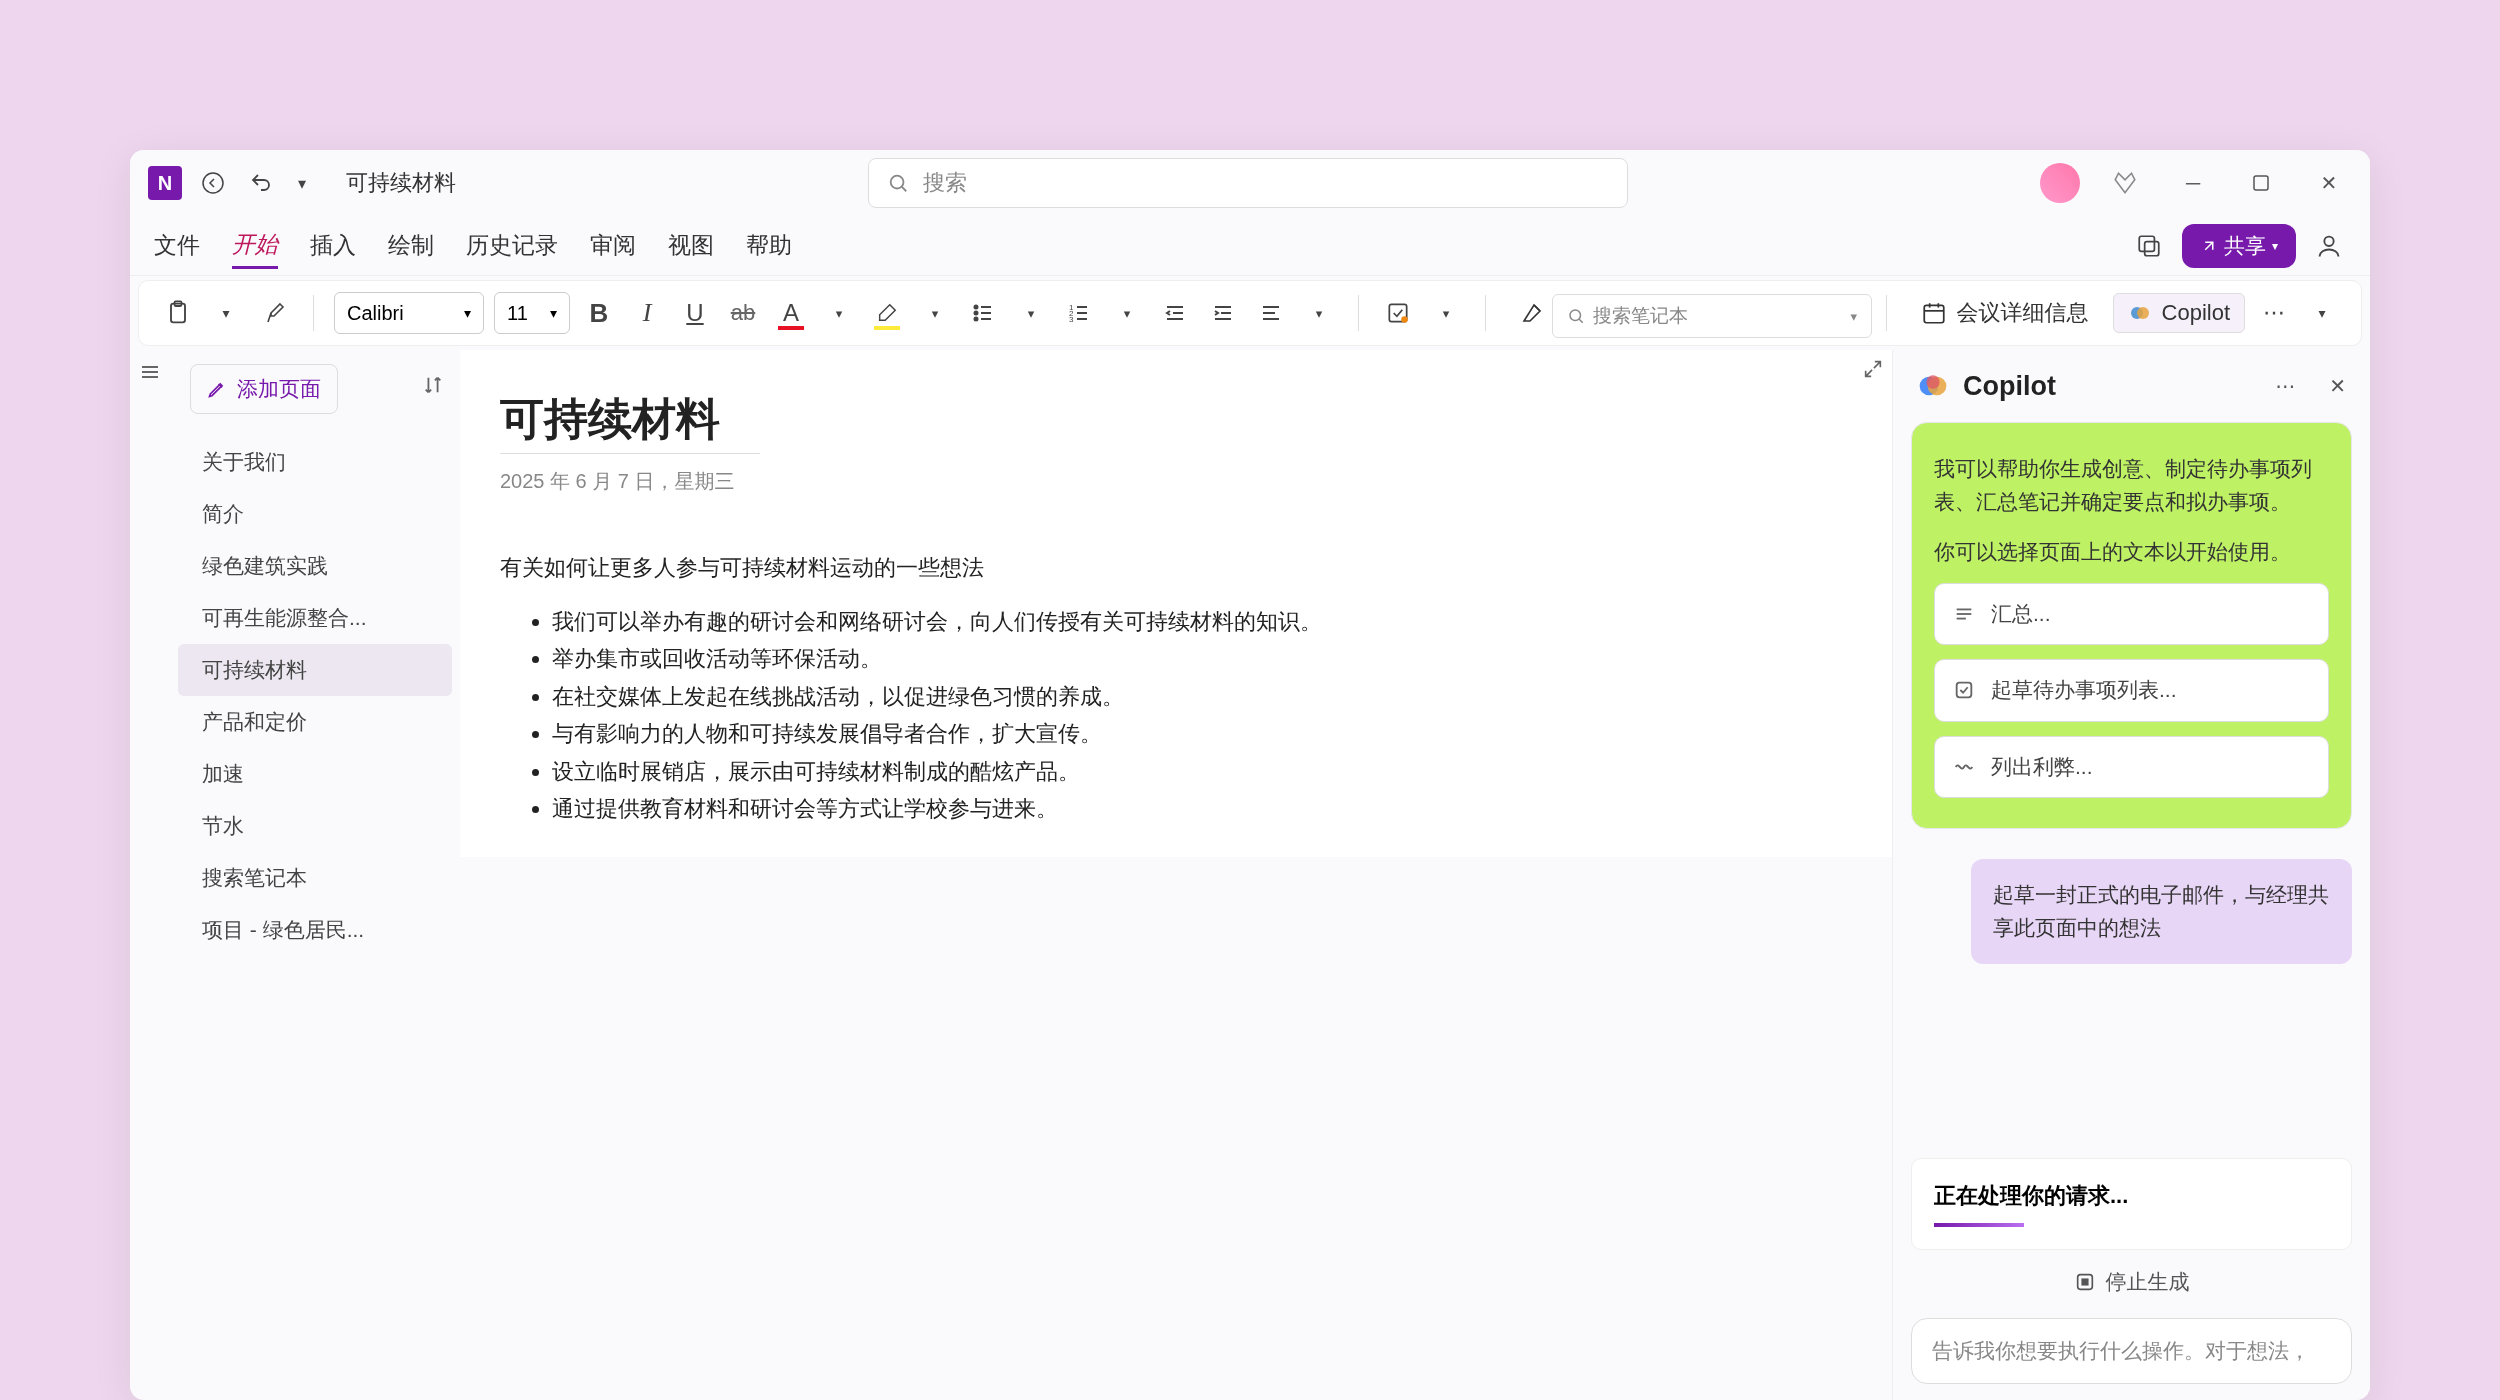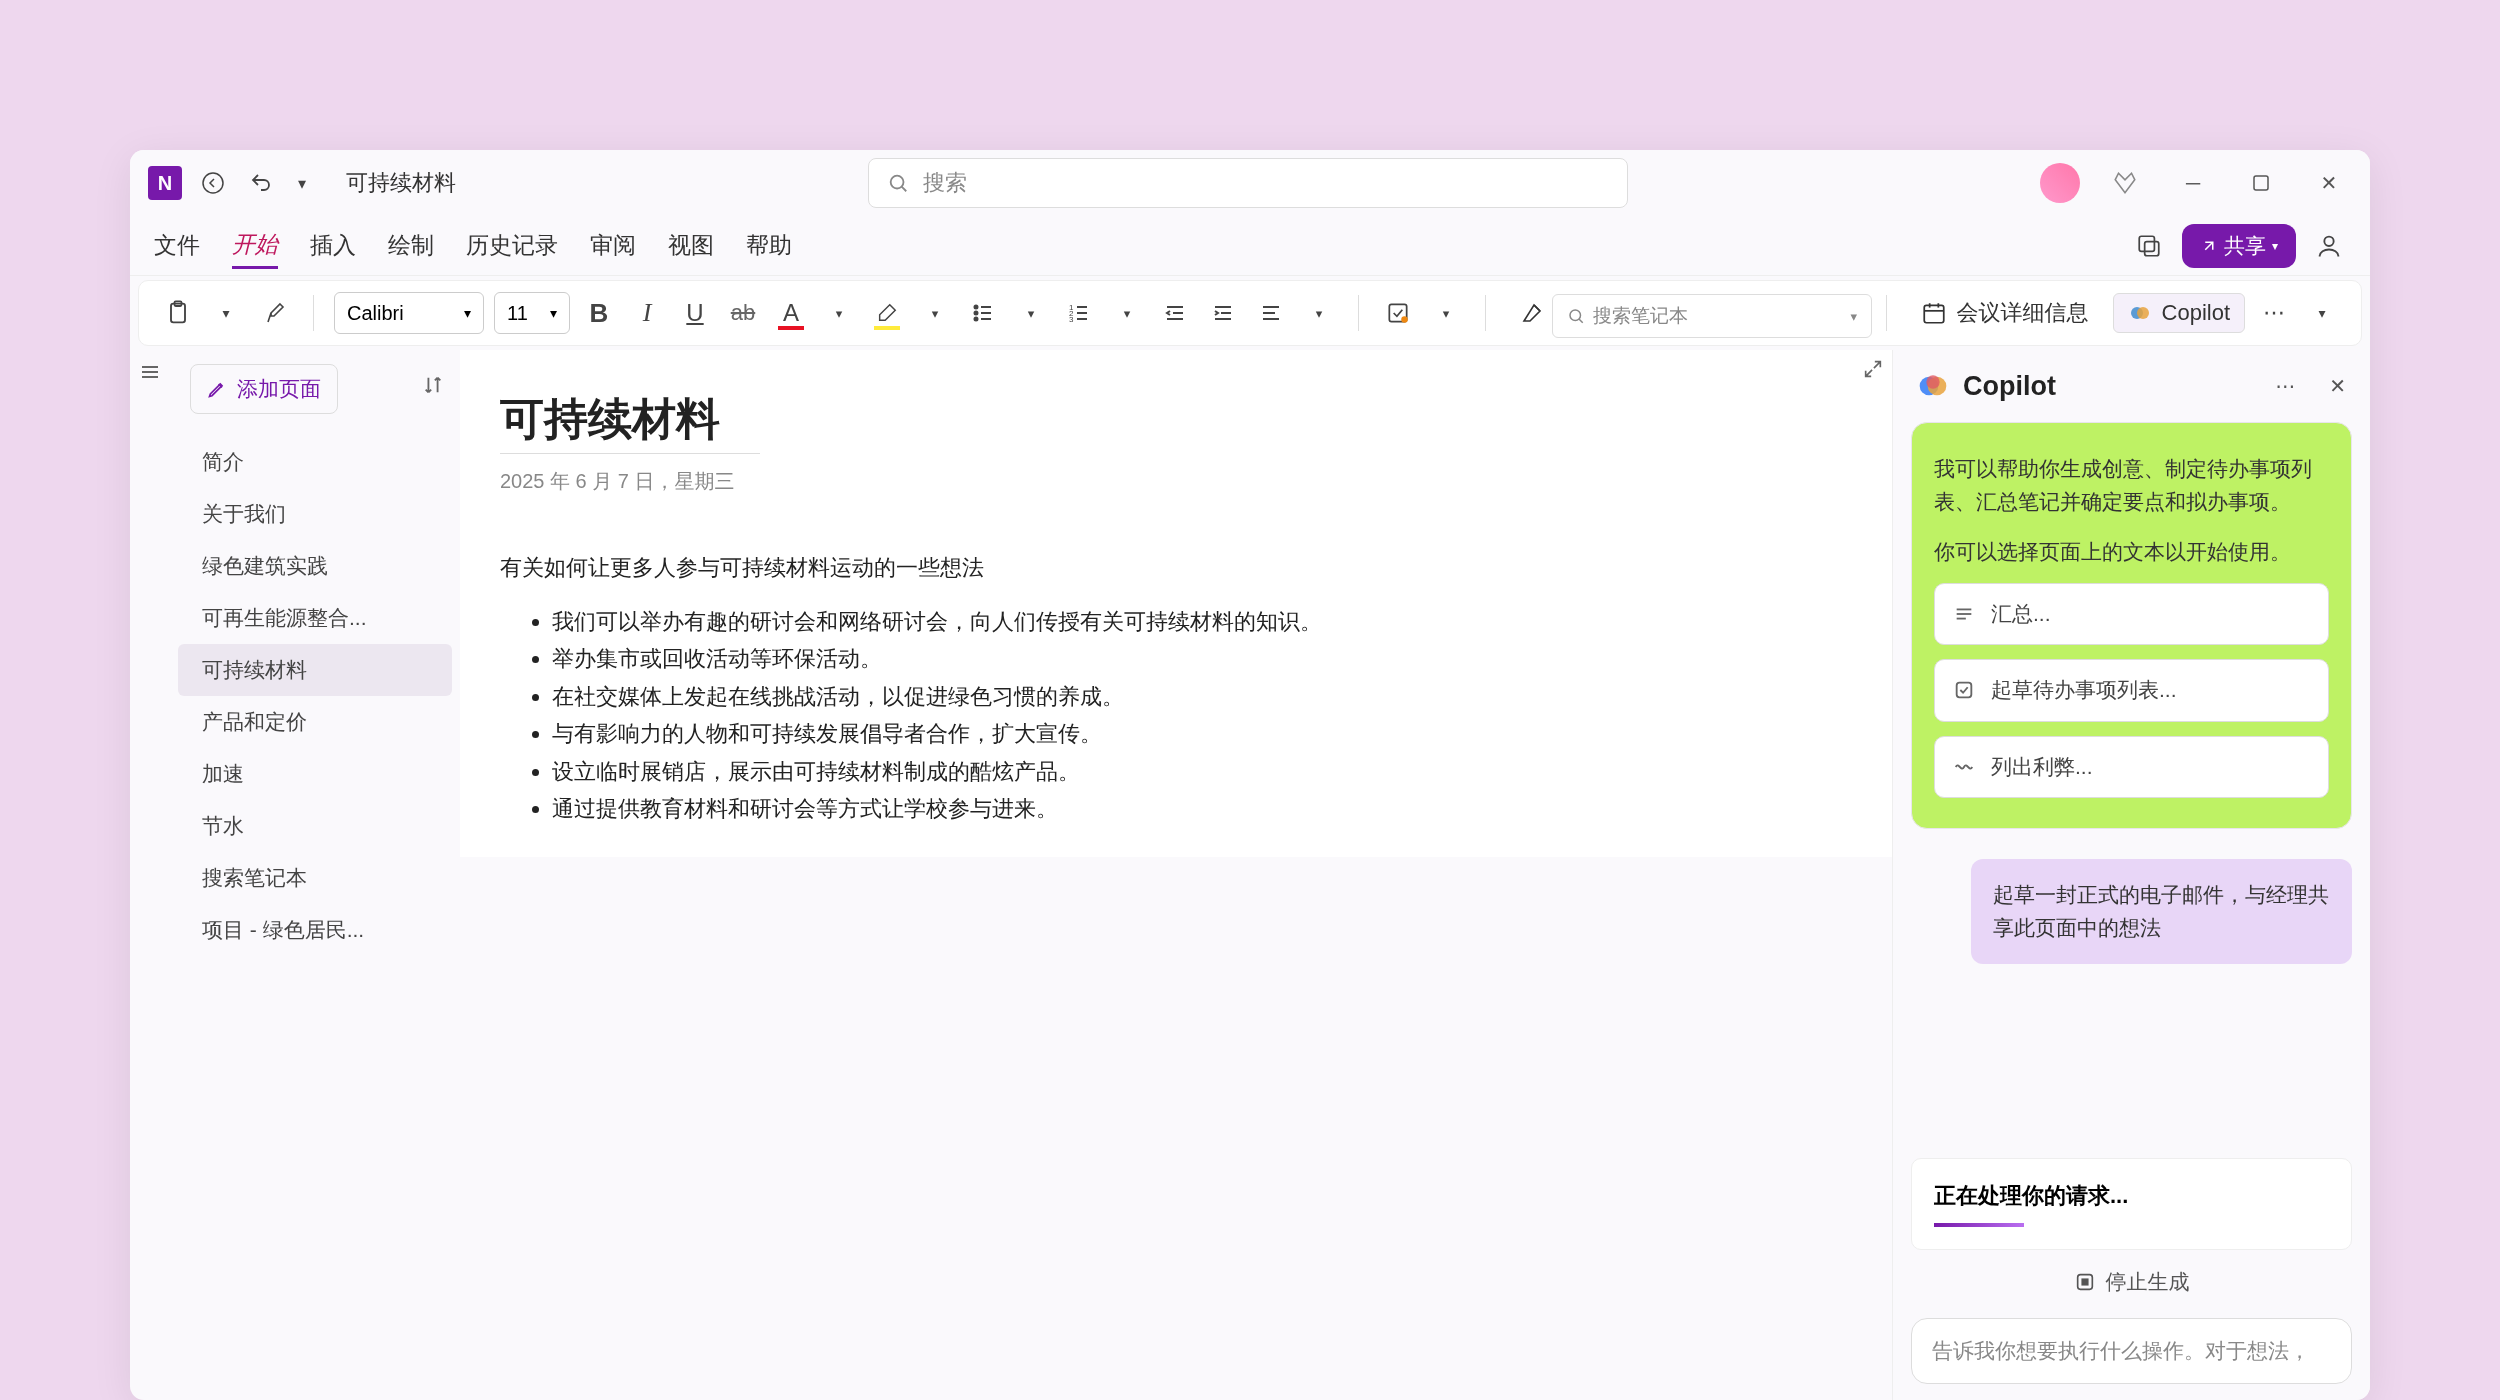--- a/index.html
+++ b/index.html
@@ -308,22 +308,22 @@
               </svg>
             <span>添加页面</span>
           </span>
           <span class="sort-icon">
             <svg width="22" height="22" viewBox="0 0 24 24" fill="none" stroke="currentColor" stroke-width="2">
                 <path d="M7 4v16M7 20l-3-3M7 20l3-3M17 20V4M17 4l-3 3M17 4l3 3"></path>
               </svg>
           </span>
         </div>
         <ul class="page-list">
+          <li>关于我们</li>
           <li>简介</li>
-          <li>关于我们</li>
           <li>绿色建筑实践</li>
           <li>可再生能源整合...</li>
           <li class="sel">可持续材料</li>
           <li>产品和定价</li>
           <li>加速</li>
           <li>节水</li>
           <li>搜索笔记本</li>
           <li>项目 - 绿色居民...</li>
         </ul>
       </div>

